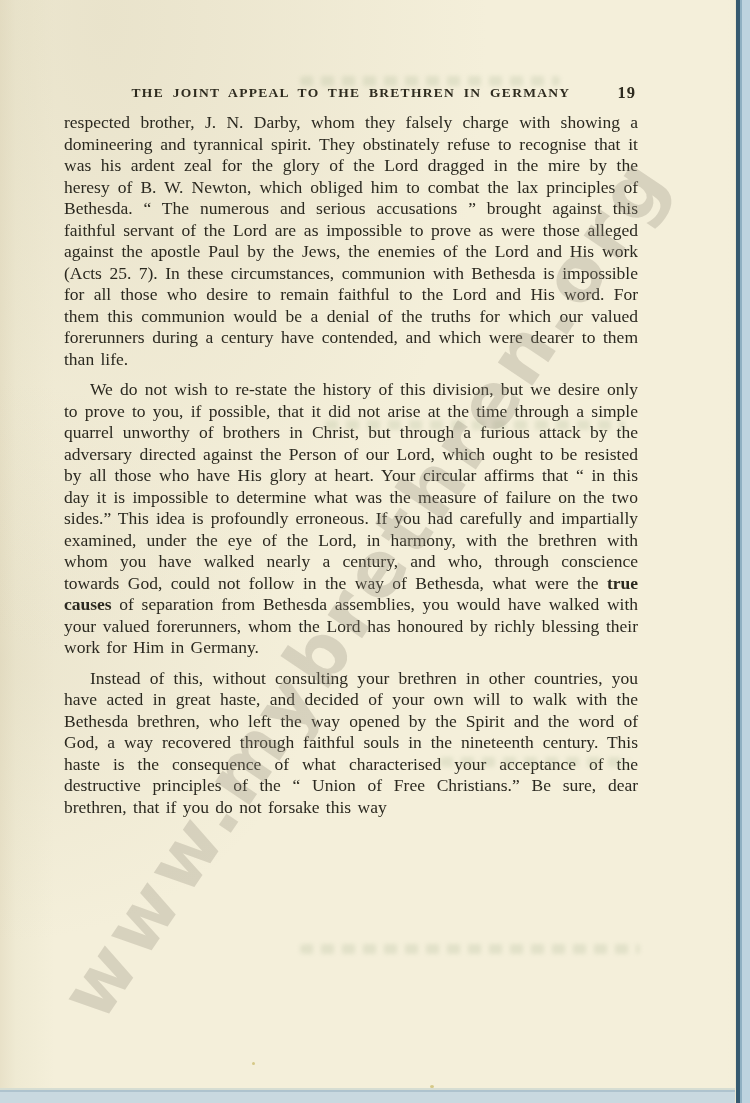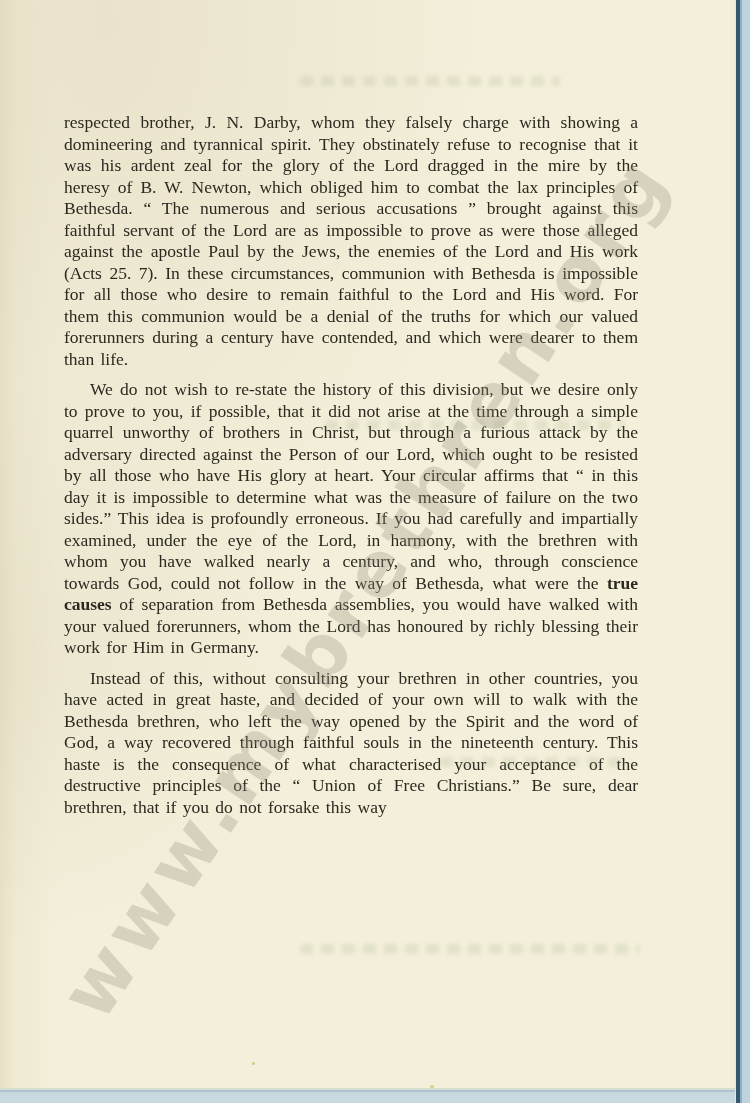--- a/index.html
+++ b/index.html
@@ -66,20 +66,24 @@
 
   <div class="watermark">www.mybrethren.org</div>
 
   <div class="ghost" style="left:300px;top:76px;width:260px;"></div>
   <div class="ghost" style="left:325px;top:420px;width:300px;"></div>
   <div class="ghost" style="left:440px;top:757px;width:190px;"></div>
   <div class="ghost" style="left:300px;top:944px;width:340px;"></div>
   <div class="speck" style="left:430px;top:1085px;"></div>
   <div class="speck" style="left:252px;top:1062px;width:3px;"></div>
 
+  <header class="running-head">
+    <span class="head-title">THE JOINT APPEAL TO THE BRETHREN IN GERMANY</span>
+    <span class="page-num">19</span>
+  </header>
 
   <main class="text-block">
     <p class="para">respected brother, J. N. Darby, whom they falsely charge with showing a domineering and tyrannical spirit.  They obstinately refuse to recognise that it was his ardent zeal for the glory of the Lord dragged in the mire by the heresy of B. W. Newton, which obliged him to combat the lax principles of Bethesda.  “ The numerous and serious accusations ” brought against this faithful servant of the Lord are as impossible to prove as were those alleged against the apostle Paul by the Jews, the enemies of the Lord and His work (Acts 25. 7).  In these circumstances, communion with Bethesda is impossible for all those who desire to remain faithful to the Lord and His word.  For them this communion would be a denial of the truths for which our valued forerunners during a century have contended, and which were dearer to them than life.</p>
     <p class="para indent"><span>We do not wish to re-state the history of this division, but we desire only to prove to you, if possible, that it did not arise at the time through a simple quarrel unworthy of brothers in Christ, but through a furious attack by the adversary directed against the Person of our Lord, which ought to be resisted by all those who have His glory at heart.  Your circular affirms that “ in this day it is impossible to determine what was the measure of failure on the two sides.”  This idea is profoundly erroneous.  If you had carefully and impartially examined, under the eye of the Lord, in harmony, with the brethren with whom you have walked nearly a century, and who, through conscience towards God, could not follow in the way of Bethesda, what were the </span><b>true causes</b><span> of separation from Bethesda assemblies, you would have walked with your valued forerunners, whom the Lord has honoured by richly blessing their work for Him in Germany.</span></p>
     <p class="para indent">Instead of this, without consulting your brethren in other countries, you have acted in great haste, and decided of your own will to walk with the Bethesda brethren, who left the way opened by the Spirit and the word of God, a way recovered through faithful souls in the nineteenth century.  This haste is the consequence of what characterised your acceptance of the destructive principles of the “ Union of Free Christians.”  Be sure, dear brethren, that if you do not forsake this way</p>
   </main>
 
   <div class="edge-right"></div>
   <div class="edge-bottom"></div>
 

